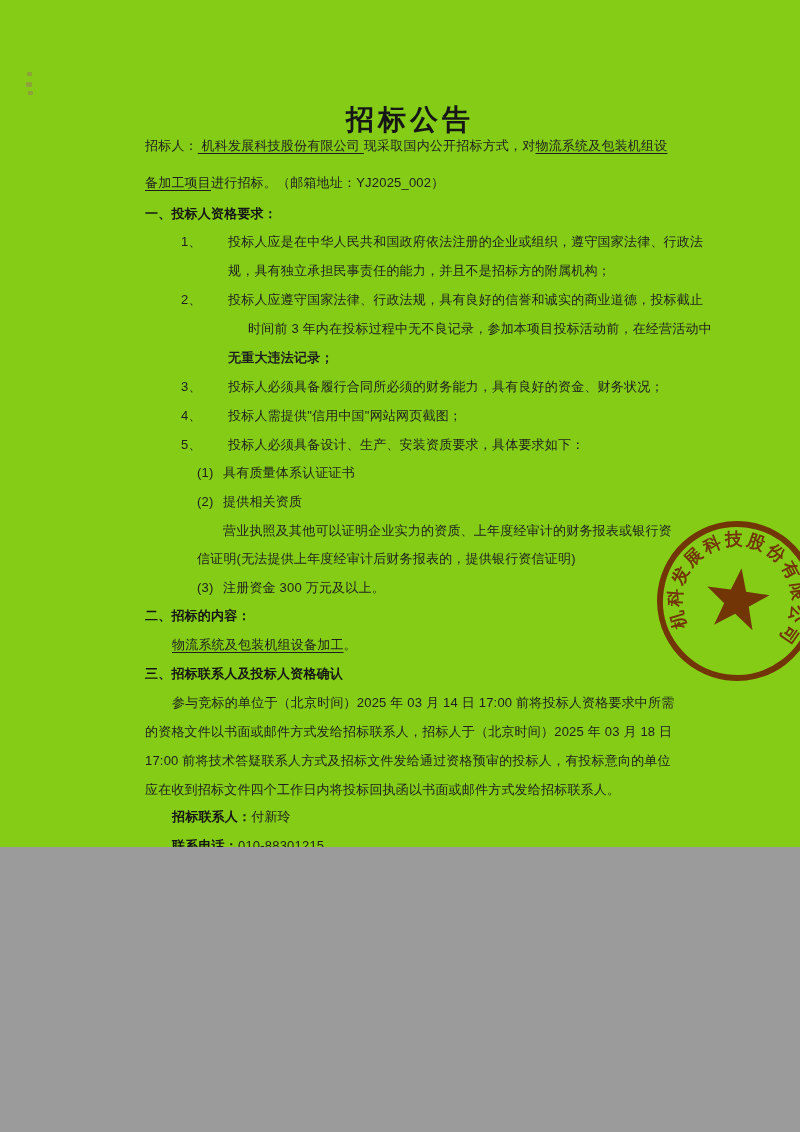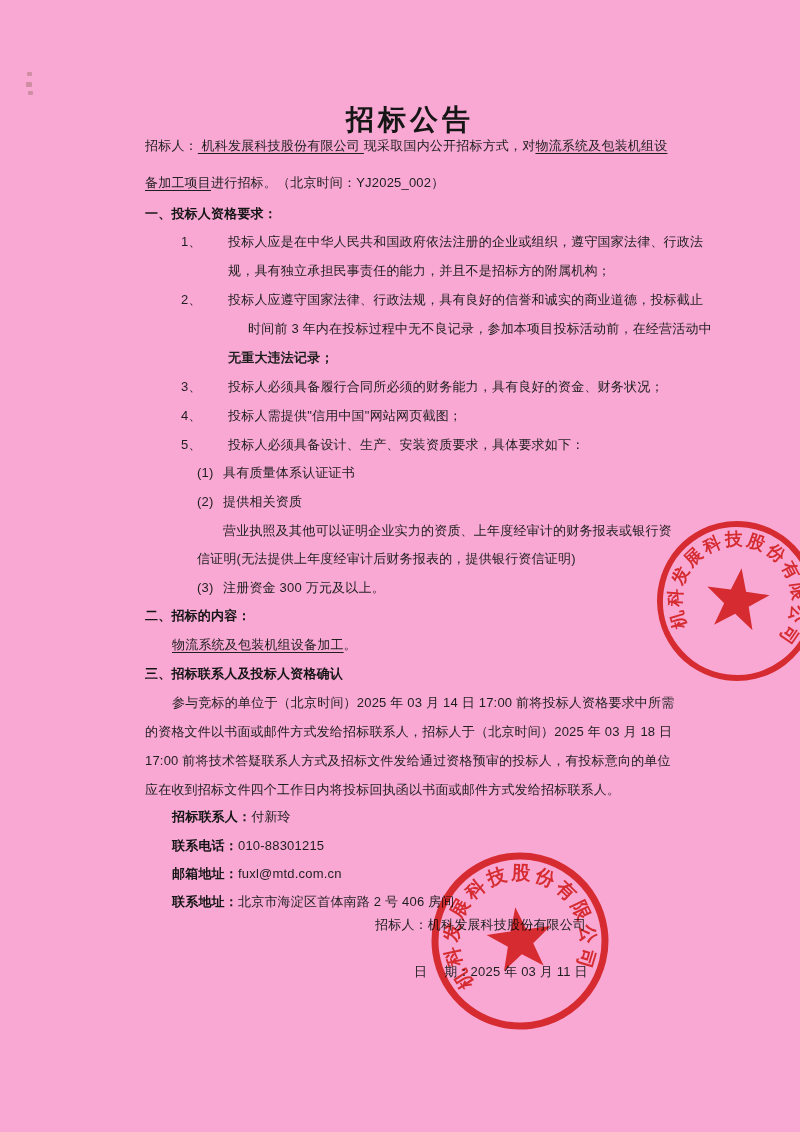--- a/index.html
+++ b/index.html
@@ -1,19 +1,19 @@
 <!DOCTYPE html>
 <html><head>
 <meta charset="utf-8">
 <style>
   html,body{margin:0;padding:0;background:#9b9b9b;}
   .page{
     position:relative;
-    width:800px;height:1132px;
-    background:#f9a8d4;
+    width:800px;height:847px;
+    background:#84cc16;
     overflow:hidden;
     font-family:"Liberation Sans","DejaVu Sans",sans-serif;
     color:#1e1e1e;
   }
   .ln{
     position:absolute;
     font-size:13px;
     line-height:18px;
     letter-spacing:0.2px;
     white-space:nowrap;
@@ -47,21 +47,21 @@
 
 <div class="page">
 
   <div class="speck" style="left:27px;top:72px;width:5px;height:4px;"></div>
   <div class="speck" style="left:26px;top:82px;width:6px;height:5px;"></div>
   <div class="speck" style="left:28px;top:91px;width:5px;height:4px;"></div>
 
   <div class="title">招标公告</div>
 
   <div class="ln" style="top:137px;left:145px;"><span>招标人：</span><span class="u">&nbsp;机科发展科技股份有限公司&nbsp;</span><span>现采取国内公开招标方式，对</span><span class="u">物流系统及包装机组设</span></div>
-  <div class="ln" style="top:174px;left:145px;"><span class="u">备加工项目</span><span>进行招标。（北京时间：YJ2025_002）</span></div>
+  <div class="ln" style="top:174px;left:145px;"><span class="u">备加工项目</span><span>进行招标。（邮箱地址：YJ2025_002）</span></div>
 
   <div class="ln b" style="top:205px;left:145px;">一、投标人资格要求：</div>
 
   <div class="ln" style="top:233px;left:228px;"><span class="num n1">1、</span><span>投标人应是在中华人民共和国政府依法注册的企业或组织，遵守国家法律、行政法</span></div>
   <div class="ln" style="top:262px;left:228px;">规，具有独立承担民事责任的能力，并且不是招标方的附属机构；</div>
 
   <div class="ln" style="top:291px;left:228px;"><span class="num n1">2、</span><span>投标人应遵守国家法律、行政法规，具有良好的信誉和诚实的商业道德，投标截止</span></div>
   <div class="ln" style="top:320px;left:228px;margin-left:20px;">时间前 3 年内在投标过程中无不良记录，参加本项目投标活动前，在经营活动中</div>
   <div class="ln" style="top:349px;left:228px;font-weight:bold;">无重大违法记录；</div>
 

